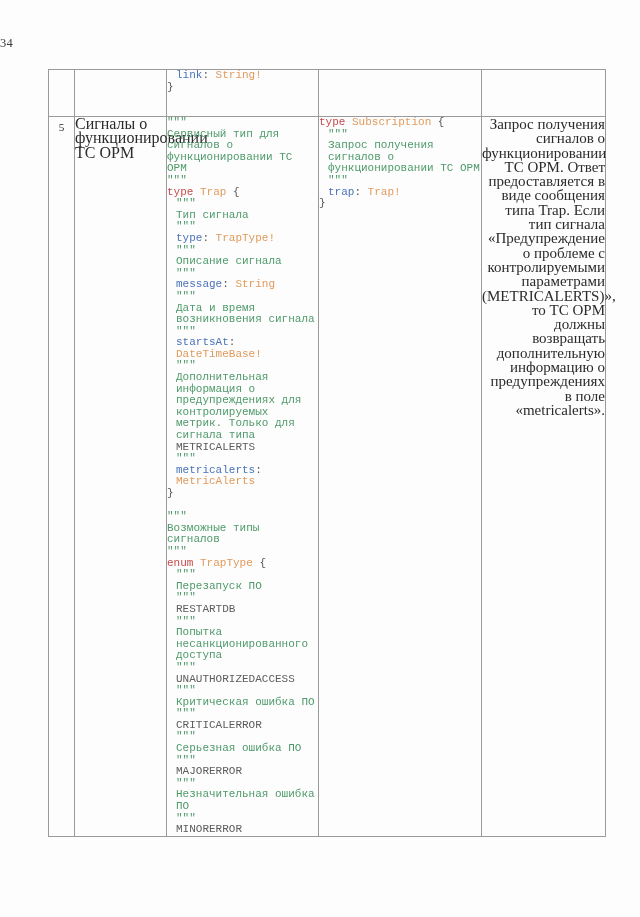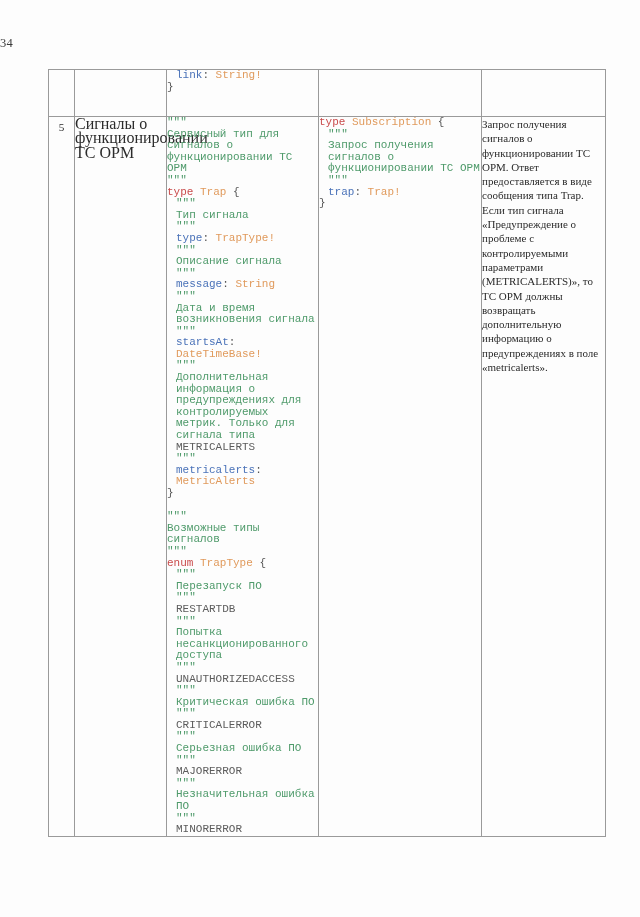--- a/index.html
+++ b/index.html
@@ -93,24 +93,24 @@
     line-height: 14.4px;
     color: #2b2b2b;
   }
   .num-text {
     font-family: "Liberation Serif", serif;
     font-size: 11.2px;
     color: #2b2b2b;
   }
   .desc-text {
     font-family: "Liberation Serif", serif;
-    font-size: 11px;
+    font-size: 15px;
     line-height: 14.3px;
     color: #2b2b2b;
-    text-align: left;
+    text-align: right;
   }
 </style>
 </head>
 <body>
 
 <div class="page">
 
   <div class="page-number">34</div>
 
   <table class="doc-table">

